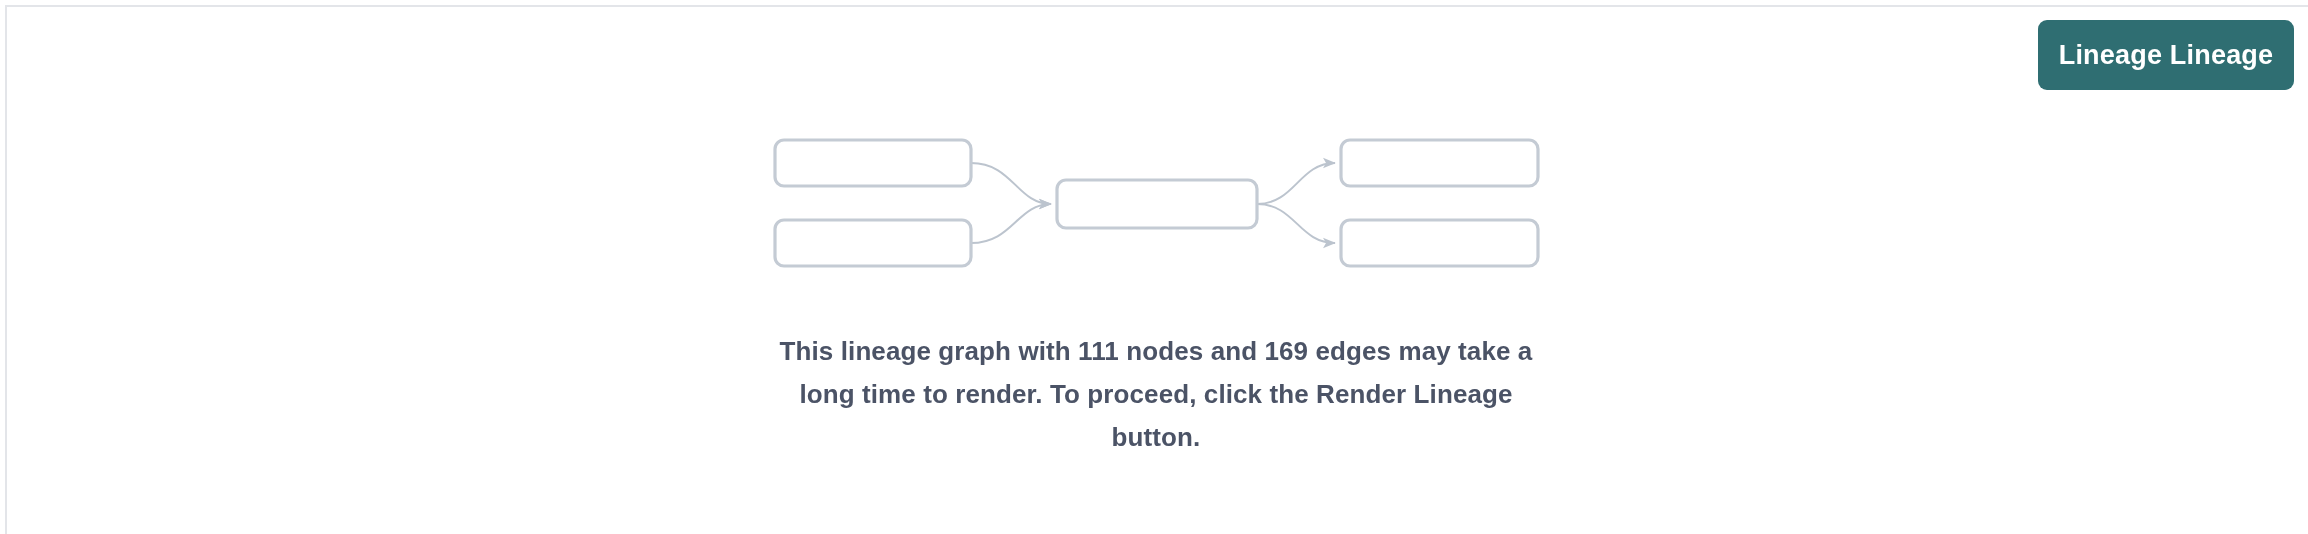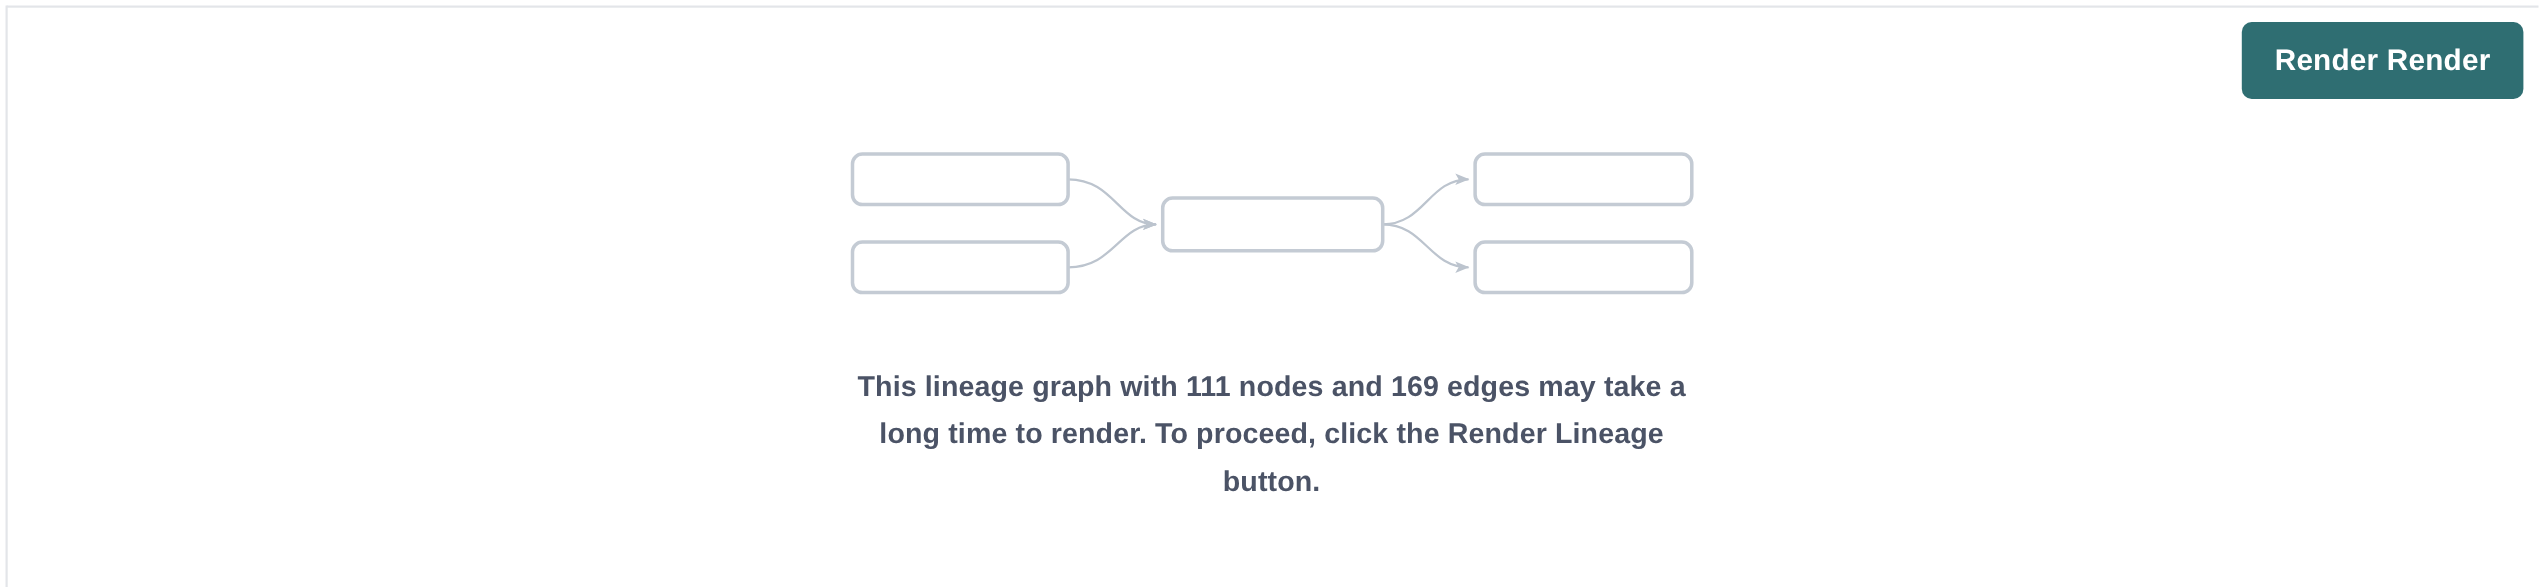--- a/index.html
+++ b/index.html
@@ -92,21 +92,21 @@
   }
 </style>
 </head>
 <body>
 
 <div class="screen">
 
   <div class="top-rule"></div>
   <div class="left-rule"></div>
 
-  <button class="render-button">Render Render</button>
+  <button class="render-button">Lineage Lineage</button>
 
   <div class="placeholder">
 
     <div class="graph-illustration">
       <svg width="800" height="155" viewBox="0 0 800 155" xmlns="http://www.w3.org/2000/svg">
         <defs>
           <marker id="arrowhead" markerWidth="7" markerHeight="7" refX="6" refY="3" orient="auto" markerUnits="strokeWidth">
             <path d="M0,0.4 L6.4,3 L0,5.6 L1.5,3 Z" fill="#bcc4ce"></path>
           </marker>
         </defs>

